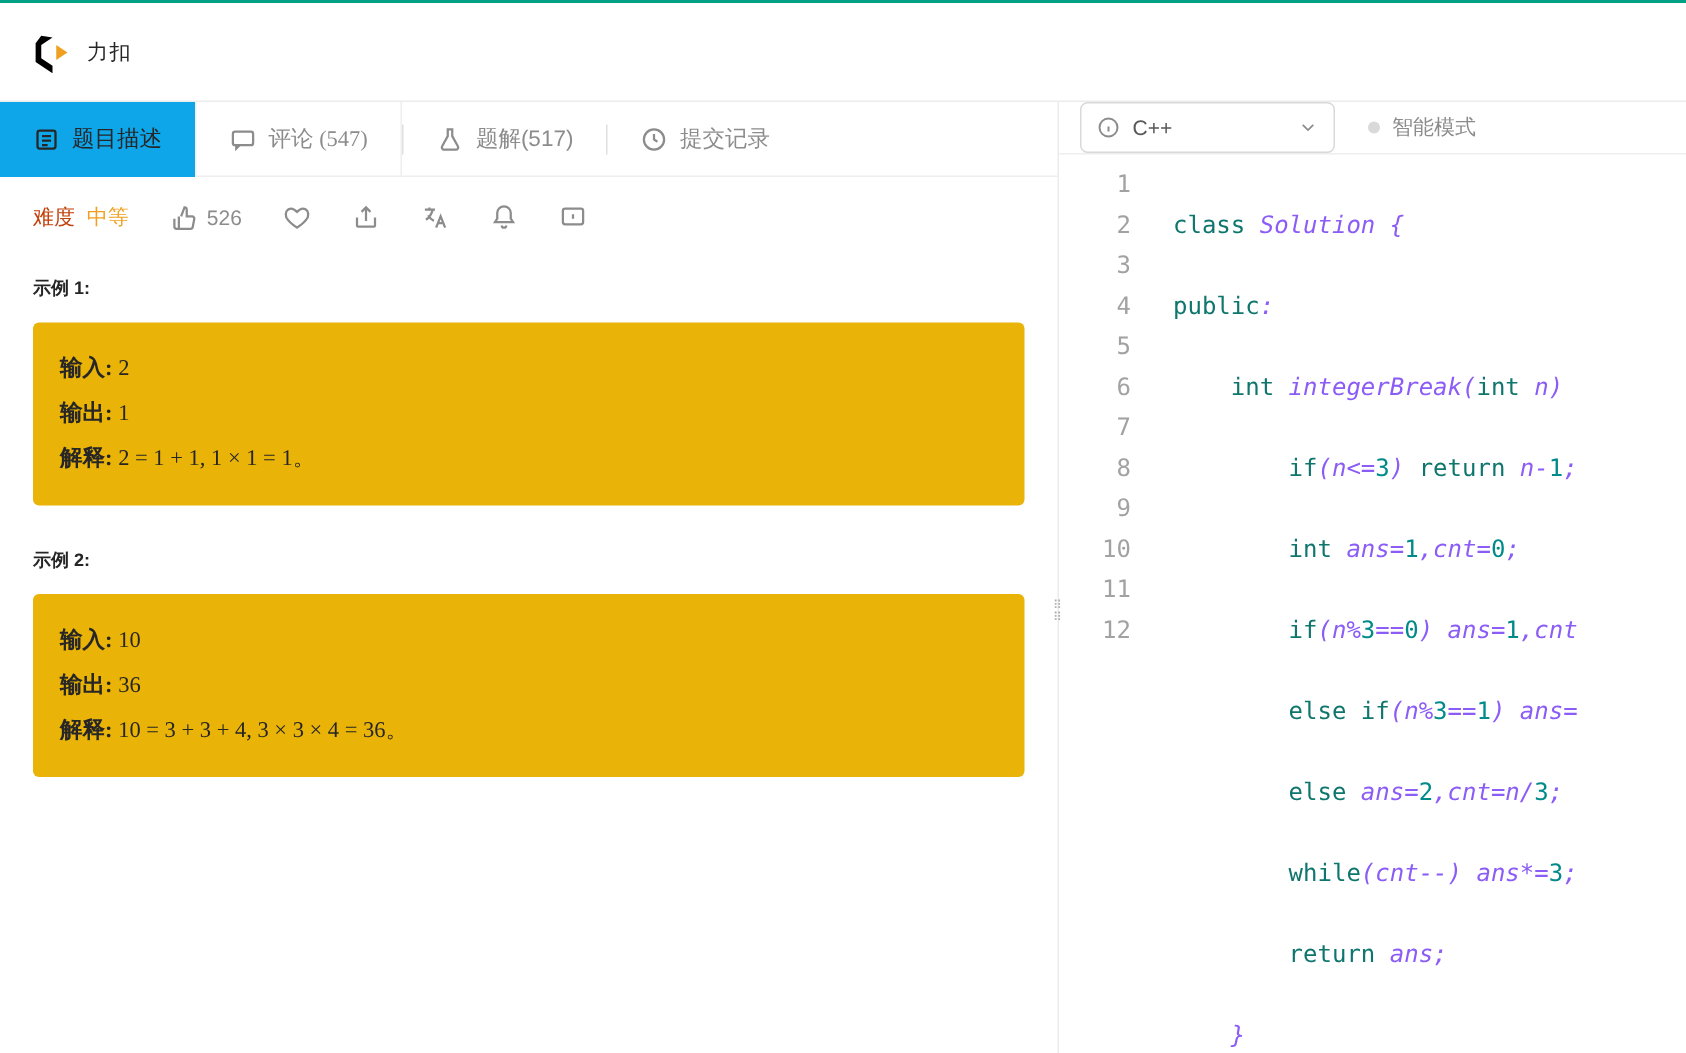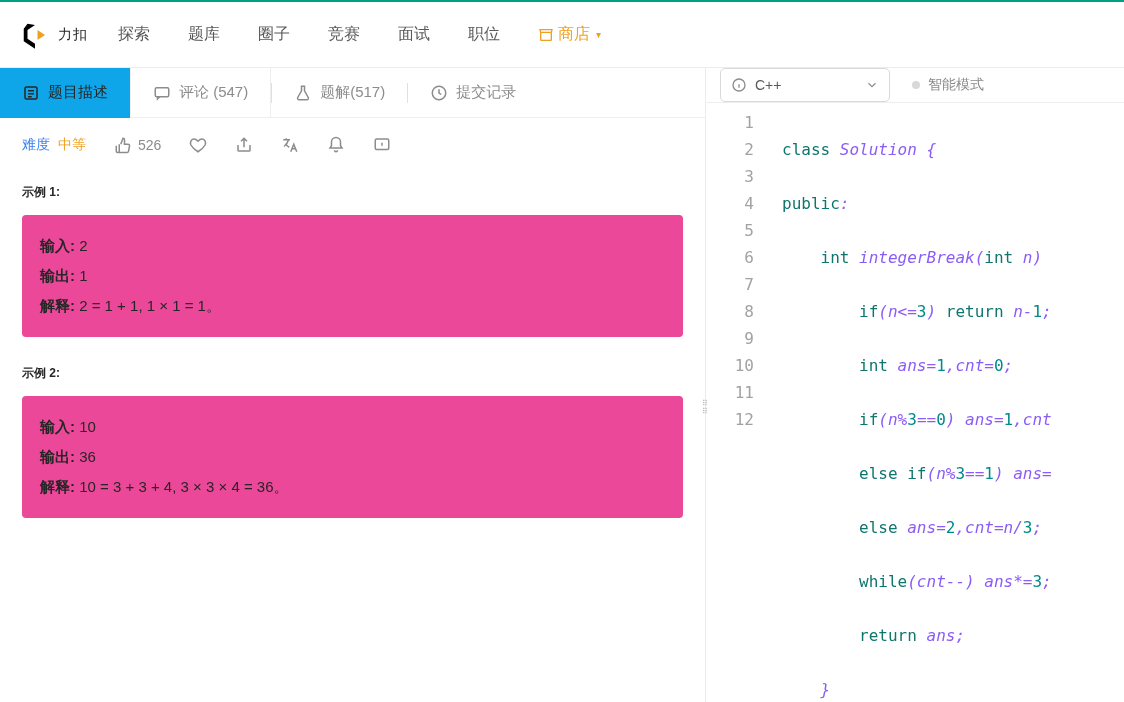--- a/index.html
+++ b/index.html
@@ -51,34 +51,34 @@
     font-size:15px;
   }
   .ptab.active { color:#262626; font-weight:500; background:#0ea5e9; }
   .ptab .ticon { width:18px; height:18px; }
   .divider { width:1px; height:20px; background:#e0e0e0; }
 
   
   .problem-scroll { flex:1; overflow:hidden; padding:18px 22px 0 22px; }
   .ptitle { font-size:20px; font-weight:500; margin-bottom:20px; }
   .meta-row { display:flex; align-items:center; gap:28px; color:#8c8c8c; font-size:14px; margin-bottom:30px; }
-  .diff-label { color:#3b82f6; }
+  .diff-label { color:#c2410c; }
   .diff-val { color:#f0a020; margin-left:4px; }
   .likes { display:flex; align-items:center; gap:6px; }
   .micon { width:18px; height:18px; cursor:pointer; }
 
   .desc { font-size:16px; line-height:1.75; color:#262626; margin-bottom:24px; }
   .desc em { font-style:italic; }
 
   .ex-title { font-weight:700; font-size:12px; margin-bottom:14px; }
   .codeblock {
-    background:#ec4899;
+    background:#eab308;
     border-radius:4px;
     padding:16px 18px;
-    font-family:Liberation Sans, sans-serif;
+    font-family:Liberation Serif, serif;
     font-size:15px;
     line-height:2;
     color:#262626;
     margin-bottom:28px;
     white-space:pre-wrap;
   }
   .codeblock b { font-weight:700; }
 
   
   .right-pane { flex:1; display:flex; flex-direction:column; }
@@ -131,50 +131,34 @@
 <body>
 
 <div class="topnav">
   <div class="logo">
     <svg class="logo-mark" viewBox="0 0 24 24">
       <path d="M6 3 L3 7 L3 17 L12 23 L12 19 L6 15 L6 8 L12 4 Z" fill="#000"></path>
       <path d="M14 8 L20 12 L14 16 Z" fill="#f0a020"></path>
     </svg>
     <span class="logo-text">力扣</span>
   </div>
-  <div class="nav-items">
-    <span class="nav-item">探索</span>
-    <span class="nav-item">题库</span>
-    <span class="nav-item">圈子</span>
-    <span class="nav-item">竞赛</span>
-    <span class="nav-item">面试</span>
-    <span class="nav-item">职位</span>
-    <span class="nav-item nav-shop">
-      <svg class="shop-icon" viewBox="0 0 24 24" fill="none" stroke="#f0a020" stroke-width="2">
-        <rect x="4" y="8" width="16" height="12" rx="1"></rect>
-          <path d="M4 8 L3 4 H21 L20 8"></path>
-      </svg>
-      <span>商店</span>
-      <span class="caret-down">▾</span>
-    </span>
-  </div>
 </div>
 
 <div class="workspace">
 
   <div class="left-pane">
     <div class="tabs-row">
       <div class="ptab active">
         <svg class="ticon" viewBox="0 0 24 24" fill="none" stroke="#262626" stroke-width="2">
             <rect x="4" y="4" width="16" height="16" rx="2"></rect>
             <path d="M8 9h8M8 13h8M8 17h5"></path>
           </svg>
         <span>题目描述</span>
       </div>
-      <div class="ptab" style="border-left:1px solid #eee;border-right:1px solid #eee;">
+      <div class="ptab" style="border-left:1px solid #eee;border-right:1px solid #eee;font-family:Liberation Serif, serif;">
         <svg class="ticon" viewBox="0 0 24 24" fill="none" stroke="#8c8c8c" stroke-width="2">
             <rect x="3" y="5" width="18" height="12" rx="2"></rect>
             <path d="M9 17l-3 3v-3"></path>
           </svg>
         <span>评论 (547)</span>
       </div>
       <div class="divider"></div>
       <div class="ptab">
         <svg class="ticon" viewBox="0 0 24 24" fill="none" stroke="#8c8c8c" stroke-width="2">
             <path d="M9 3h6M10 3v6l-5 9a2 2 0 002 3h10a2 2 0 002-3l-5-9V3"></path>

